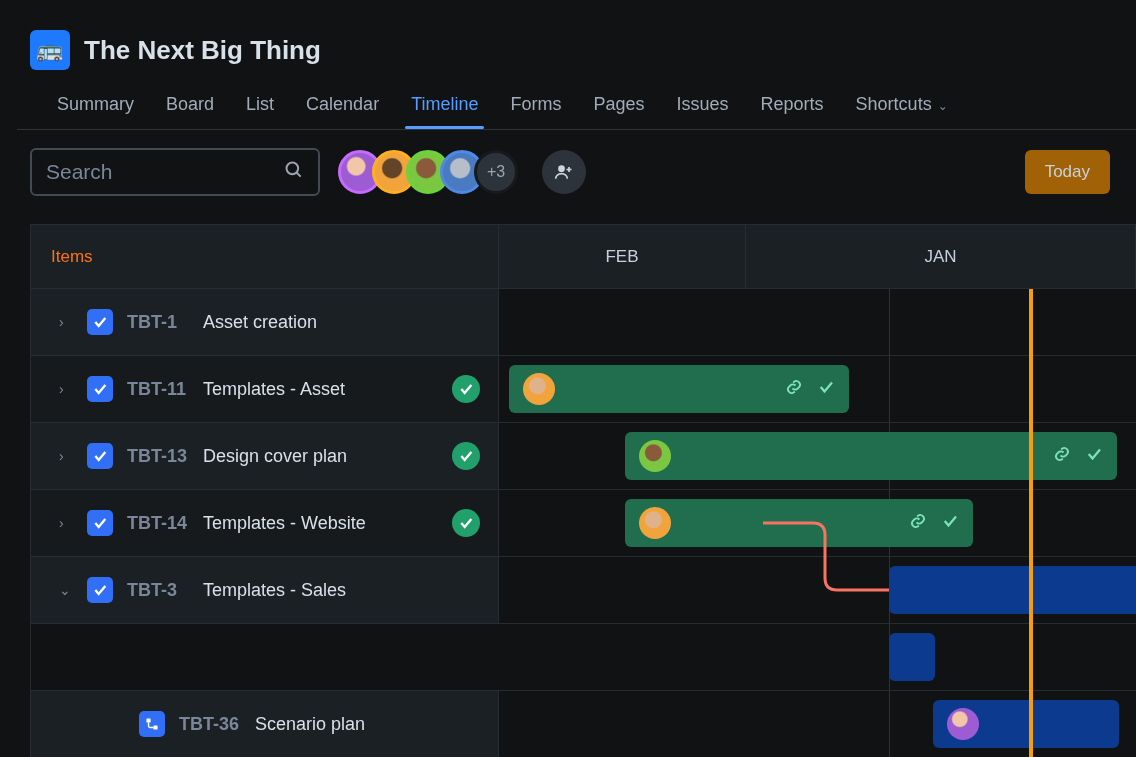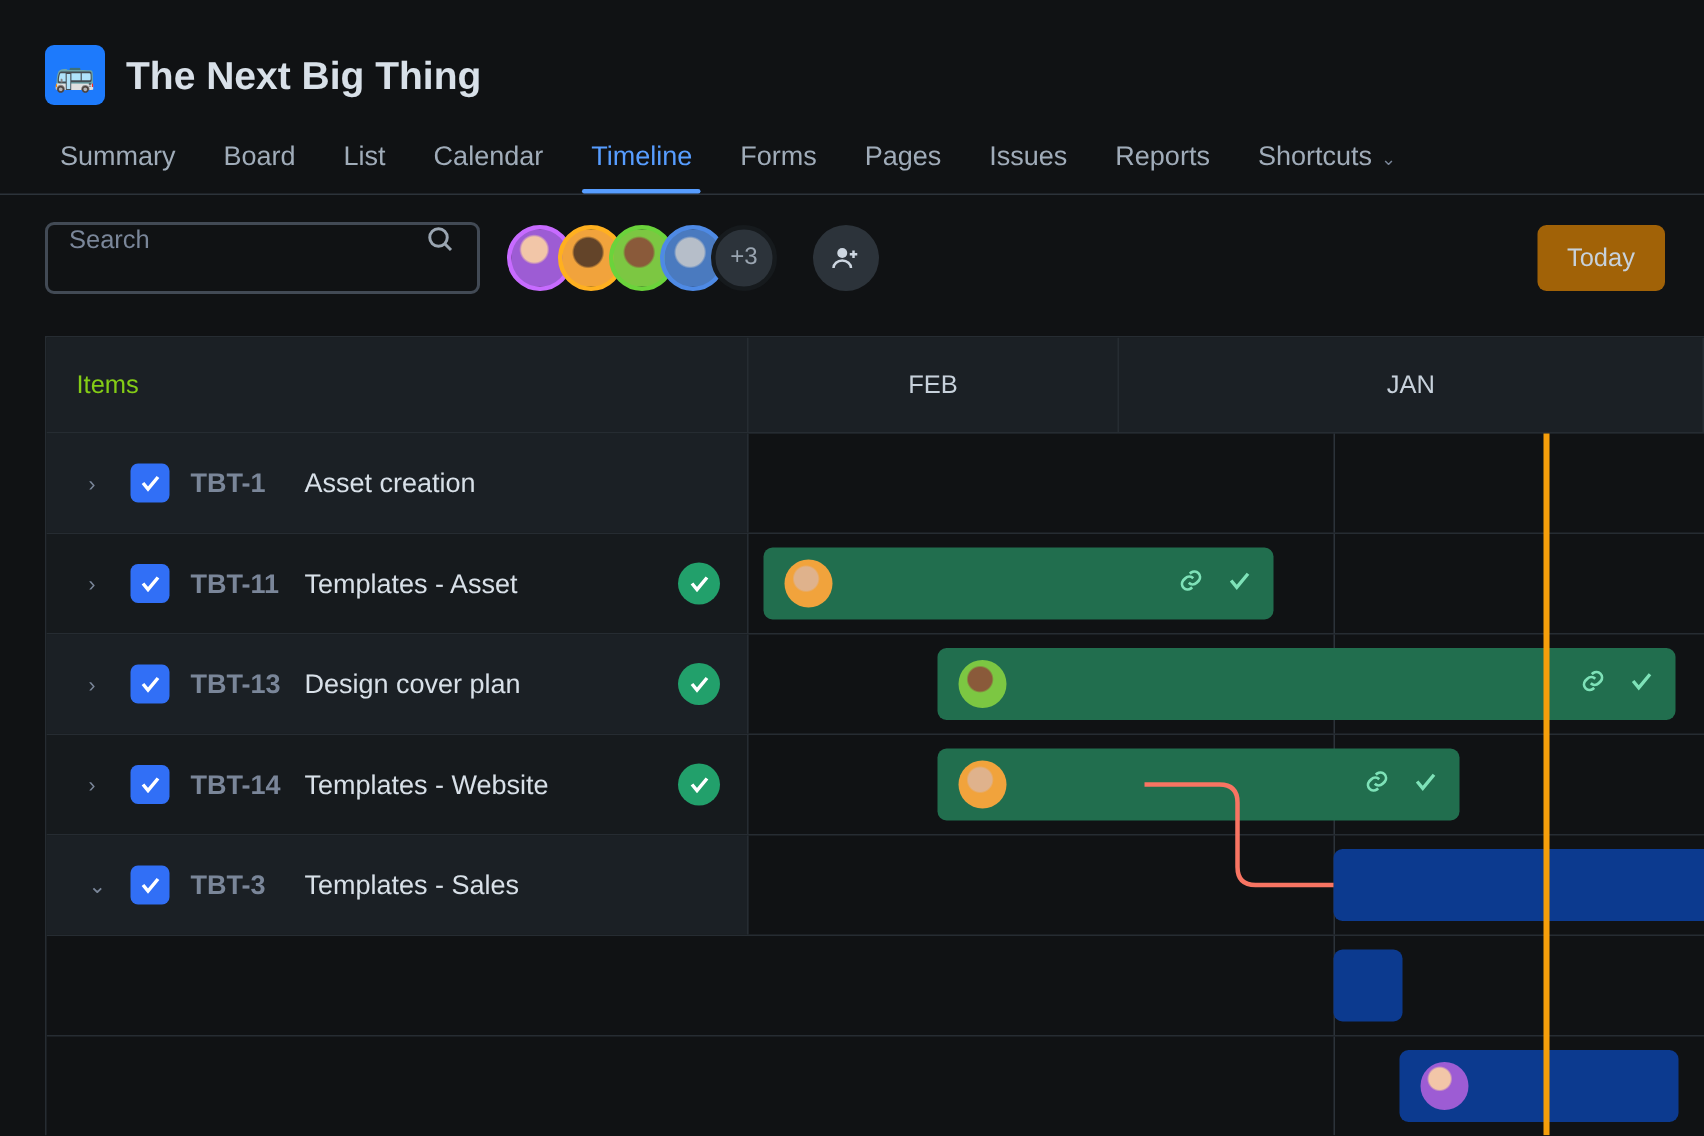--- a/index.html
+++ b/index.html
@@ -29,20 +29,21 @@
   }
   .app-title { font-size: 26px; font-weight: 600; color: #d8e0e8; }
 
   
   .tabs {
     display: flex;
     gap: 32px;
     padding: 24px 0 0 40px;
     border-bottom: 1px solid #2c333a;
     align-items: flex-end;
+    margin-left: 17px;
   }
   .tab {
     font-size: 18px;
     color: #a0acb9;
     padding-bottom: 14px;
     cursor: pointer;
     position: relative;
   }
   .tab.active {
     color: #579dff;
@@ -56,28 +57,28 @@
   .tab .chev { font-size: 12px; margin-left:6px; color:#7a8699;}
 
   
   .toolbar {
     display: flex; align-items: center;
     padding: 18px 0 0 30px;
     gap: 18px;
     position: relative;
   }
   .search-box {
-    display:flex; align-items:flex-start;
+    display:flex; align-items:center;
     width: 290px; height: 48px;
     border: 2px solid #424a55;
     border-radius: 6px;
     padding: 0 14px;
     justify-content: space-between;
     color:#7a8699;
-    font-size:17px;
+    font-size:21px;
   }
   .search-box .placeholder { color:#7a8699; }
   .avatars { display:flex; align-items:center; }
   .avatar {
     width:44px; height:44px; border-radius:50%;
     border:3px solid #161a1d;
     margin-left:-10px;
     display:flex; align-items:center; justify-content:center;
   }
   .avatar:first-child { margin-left:0; }
@@ -109,21 +110,21 @@
   }
   .grid-header {
     display:flex; height:64px;
     border-bottom:1px solid #262c32;
     background:#1b2025;
   }
   .col-items {
     width:468px; flex-shrink:0;
     display:flex; align-items:center;
     padding-left:20px;
-    font-size:17px; color:#84cc16;
+    font-size:17px; color:#f97316;
     border-right:1px solid #262c32;
   }
   .col-month {
     flex:1; display:flex; align-items:center; justify-content:center;
     font-size:17px; color:#c7d1db; font-weight:500;
     border-right:1px solid #262c32;
     position:relative;
   }
   .row {
     display:flex; height:67px;
@@ -369,20 +370,31 @@
       </div>
       <div class="row">
         <div class="lane-area">
           <div class="vline-feb"></div>
           <div class="bar blue" style="left: 390px; width: 46px;">
             <span class="spacer"></span>
           </div>
         </div>
       </div>
       <div class="row">
+        <div class="cell-items child">
+          <span class="subtask-icon">
+            <svg width="14" height="14" viewBox="0 0 20 20" fill="#fff">
+              <rect x="2" y="2" width="6" height="6" rx="1"></rect>
+              <rect x="12" y="12" width="6" height="6" rx="1"></rect>
+              <path d="M5 8v5a2 2 0 0 0 2 2h5" fill="none" stroke="#fff" stroke-width="2"></path>
+            </svg>
+          </span>
+          <span class="issue-key">TBT-36</span>
+          <span class="issue-title">Scenario plan</span>
+        </div>
         <div class="lane-area">
           <div class="vline-feb"></div>
           <div class="bar blue" style="left: 434px; width: 186px;">
             <span class="av-sm purple"></span>
             <span class="spacer"></span>
           </div>
         </div>
       </div>
     </div>
 <div class="today-line" style="top: 64px; left: 998px;"></div>

